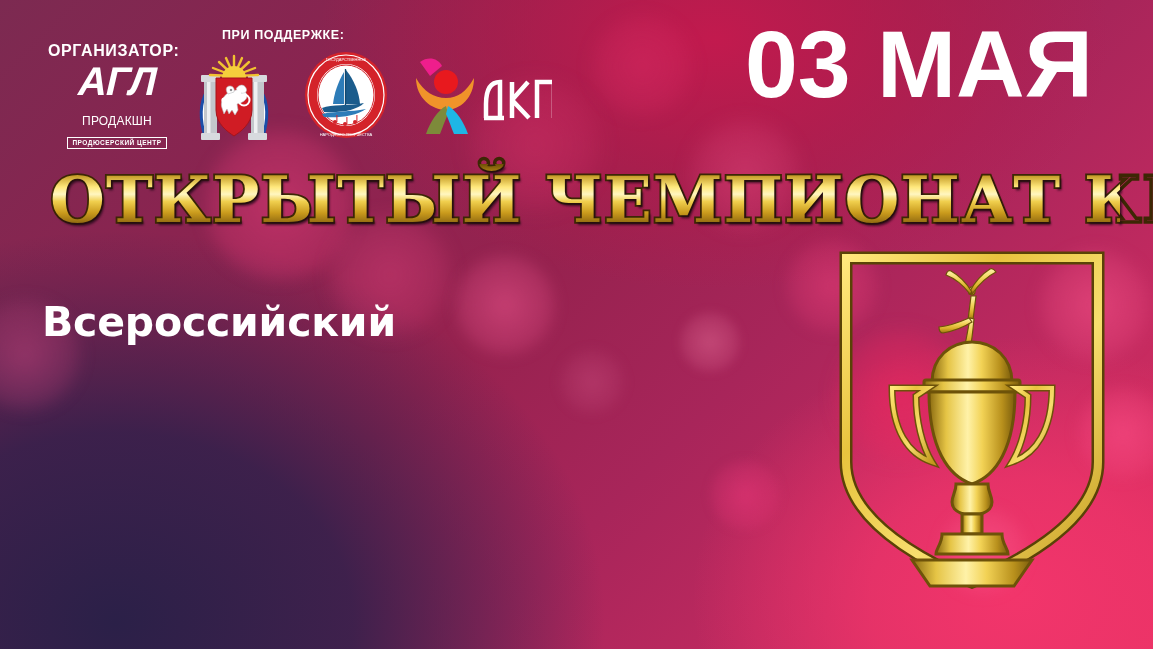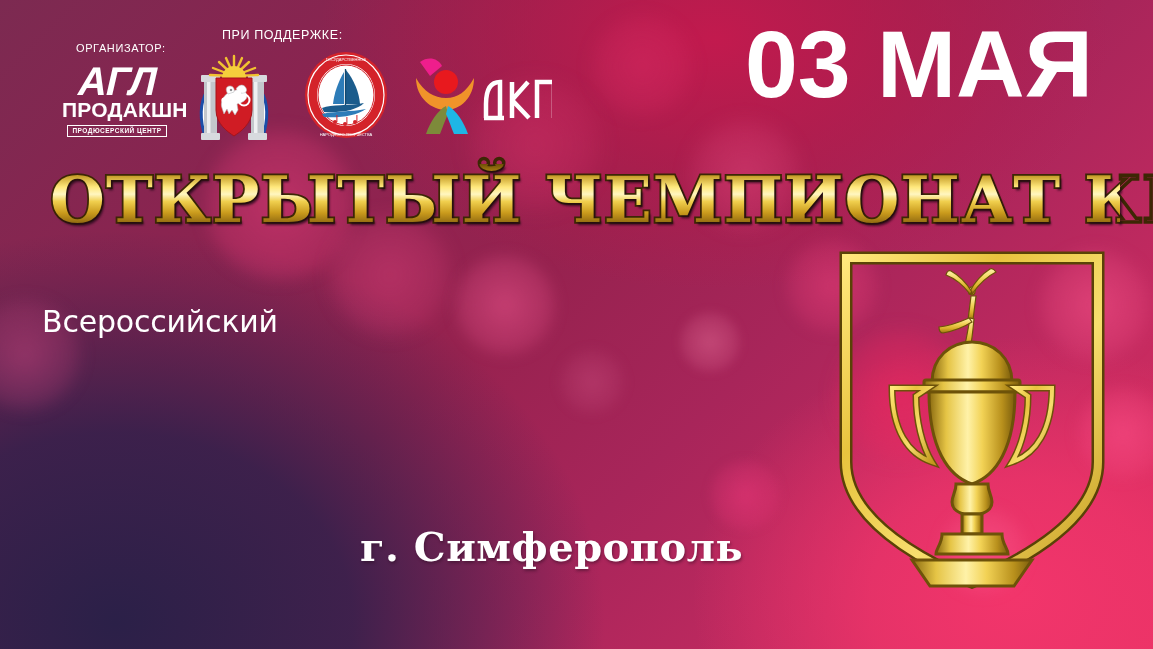--- a/index.html
+++ b/index.html
@@ -26,49 +26,49 @@
 
   
   .logo-row {
     position: absolute;
     left: 0; top: 0;
     width: 560px; height: 150px;
   }
   .cap {
     position: absolute;
     color: #ffffff;
-    font-weight: normal;
+    font-weight: bold;
     letter-spacing: 0.6px;
     font-family: "Liberation Sans", sans-serif;
     white-space: nowrap;
     text-align: right;
   }
-  .cap-org  { left: 76px;  top: 42px;  font-size: 11px; }
+  .cap-org  { left: 48px;  top: 42px;  font-size: 16px; }
   .cap-supp { left: 222px; top: 28px;  font-size: 12.5px; }
 
   
   .agl { position: absolute; left: 62px; top: 62px; width: 110px; text-align: center; }
   .agl-main {
     color: #ffffff;
     font-family: "Liberation Sans", sans-serif;
     font-weight: bold;
     font-size: 40px;
     line-height: 38px;
     letter-spacing: -1px;
     font-style: italic;
     transform: skewX(-2deg);
   }
   .agl-sub {
     color: #ffffff;
     font-family: "Liberation Sans", sans-serif;
-    font-weight: bold;
-    font-size: 21px;
+    font-weight: normal;
+    font-size: 12px;
     letter-spacing: 0.2px;
     line-height: 17px;
-    margin-top: 1px;
+    margin-top: 13px;
   }
   .agl-sub2 {
     display: inline-block;
     margin-top: 2px;
     border: 1.5px solid #ffffff;
     color: #ffffff;
     font-family: "Liberation Sans", sans-serif;
     font-weight: bold;
     font-size: 6.5px;
     letter-spacing: 0.5px;
@@ -140,23 +140,23 @@
     -webkit-text-stroke: 3.5px #3d2704;
   }
 
   
   .subtitle {
     position: absolute;
     left: 42px;
     top: 303px;
     color: #ffffff;
     font-family: "DejaVu Sans", sans-serif;
-    font-size: 30px;
+    font-size: 41px;
     line-height: 38px;
-    font-weight: 400;
+    font-weight: 700;
     letter-spacing: -0.2px;
     text-align: center;
   }
   .subtitle div { white-space: nowrap; }
 
   
   .city {
     position: absolute;
     left: 360px;
     top: 522px;
@@ -302,21 +302,20 @@
 
   <div class="date">03 МАЯ</div>
 
   <div class="headline-shadow">ОТКРЫТЫЙ ЧЕМПИОНАТ КРЫМА</div>
   <div class="headline">ОТКРЫТЫЙ ЧЕМПИОНАТ КРЫМА</div>
 
   <div class="subtitle">
     <div>Всероссийский</div>
   </div>
 
-  <div class="city">г. Симферополь</div>
 
   <div class="shield-wrap">
     <svg viewBox="0 0 272 342" width="272" height="342">
       <defs>
         <linearGradient id="goldH" x1="0" y1="0" x2="1" y2="0">
           <stop offset="0%" stop-color="#8a6a10"></stop>
           <stop offset="20%" stop-color="#e5c445"></stop>
           <stop offset="45%" stop-color="#fff2a8"></stop>
           <stop offset="62%" stop-color="#f2d255"></stop>
           <stop offset="85%" stop-color="#b8901c"></stop>

